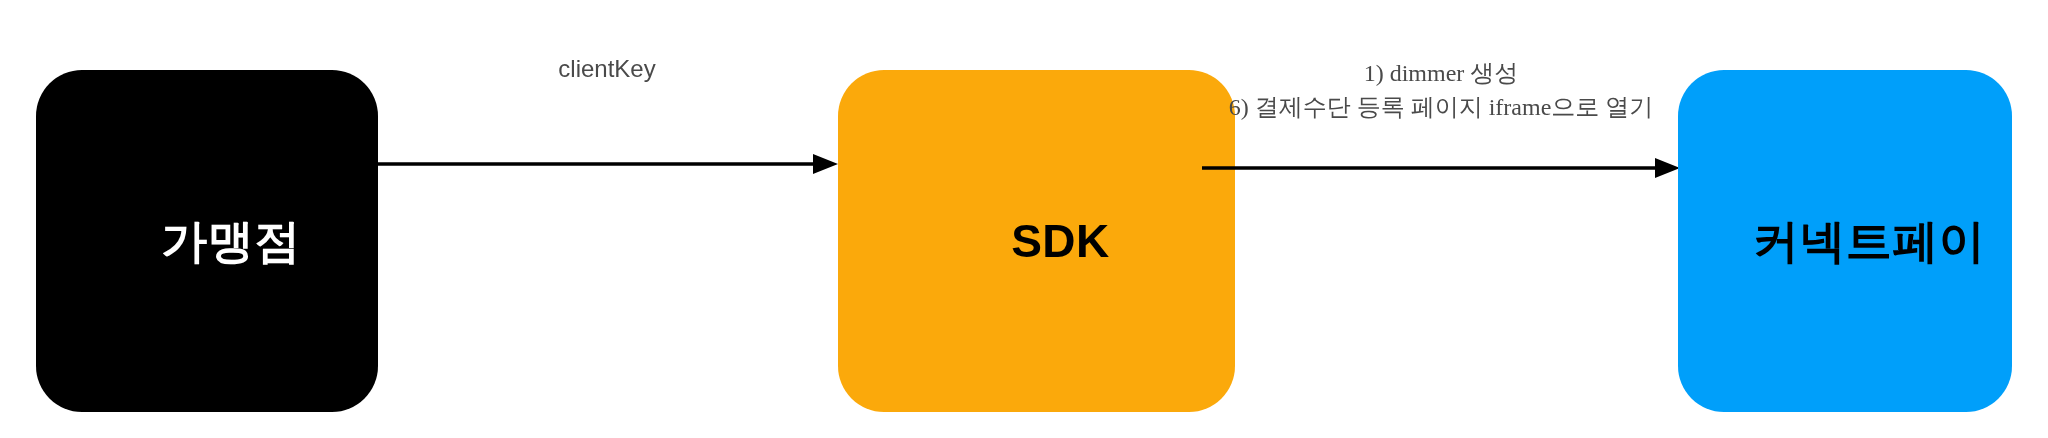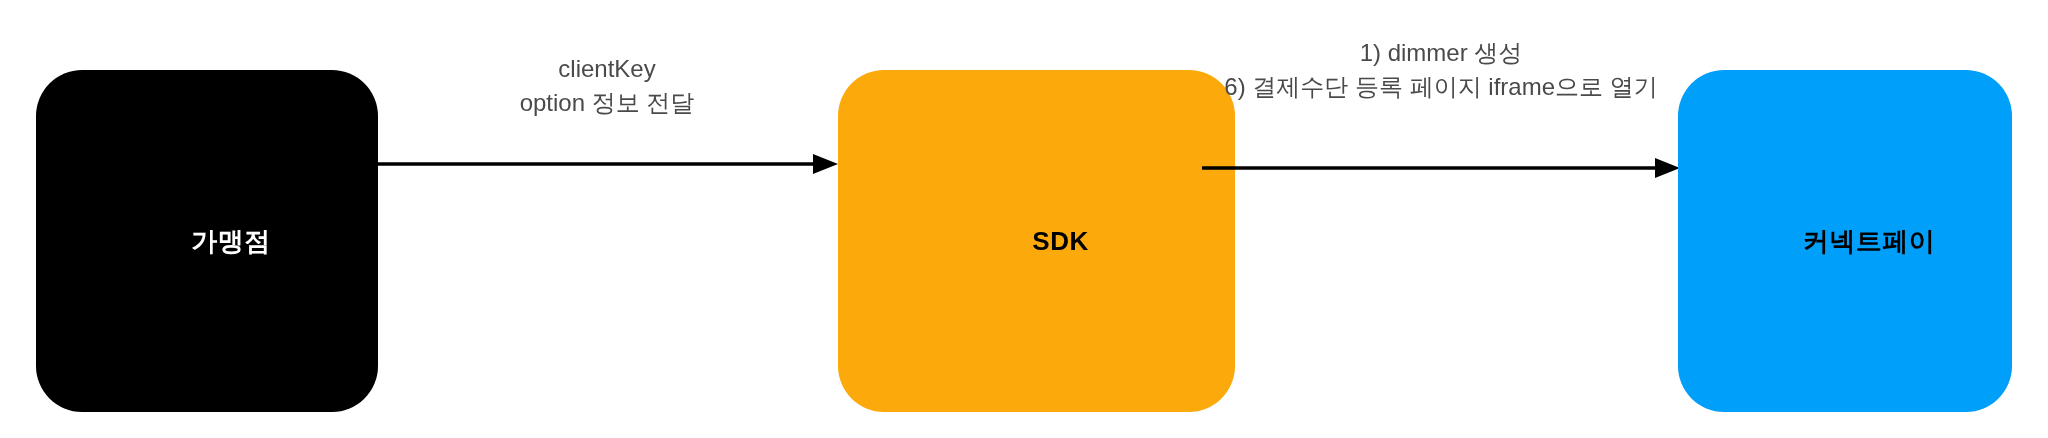--- a/index.html
+++ b/index.html
@@ -21,21 +21,21 @@
   
   .node {
     position: absolute;
     display: flex;
     align-items: center;
     justify-content: center;
     border-radius: 46px;
     box-sizing: border-box;
   }
   .node-label {
-    font-size: 26px;
+    font-size: 46px;
     font-weight: 700;
     letter-spacing: 0.5px;
     line-height: 1;
     white-space: nowrap;
     margin-left: 48px;
   }
 
   #node-merchant {
     left: 36px;
     top: 70px;
@@ -80,37 +80,37 @@
     text-align: center;
     white-space: nowrap;
   }
   #edge-label-1 {
     left: 376px;
     top: 52px;
     width: 462px;
   }
   #edge-label-2 {
     left: 1200px;
-    top: 36px;
+    top: 56px;
     width: 482px;
+    font-family: Liberation Serif, serif;
   }
   .edge-label-line { display: block; }
 </style>
 </head>
 <body>
 
 <div id="canvas" style="background: rgb(255, 255, 255);">
 
   <div class="node" id="node-merchant" style="background: rgb(0, 0, 0);">
     <span class="node-label" style="color: rgb(255, 255, 255);">가맹점</span>
   </div>
 
   <div class="edge-label" id="edge-label-1" style="color: rgb(74, 74, 74);">
     <span class="edge-label-line">clientKey</span>
-    <span class="edge-label-line">option 정보 전달</span>
   </div>
 
   <svg class="arrow-svg" id="arrow-1-svg" width="462" height="32" viewBox="0 0 462 32">
     <line x1="0" y1="16" x2="443" y2="16" stroke="#000000" stroke-width="3.5"></line>
     <polygon points="462,16 437,26 437,6" fill="#000000"></polygon>
   </svg>
 
   <div class="node" id="node-sdk" style="background: rgb(251, 169, 11);">
     <span class="node-label" style="color: rgb(0, 0, 0);">SDK</span>
   </div>

